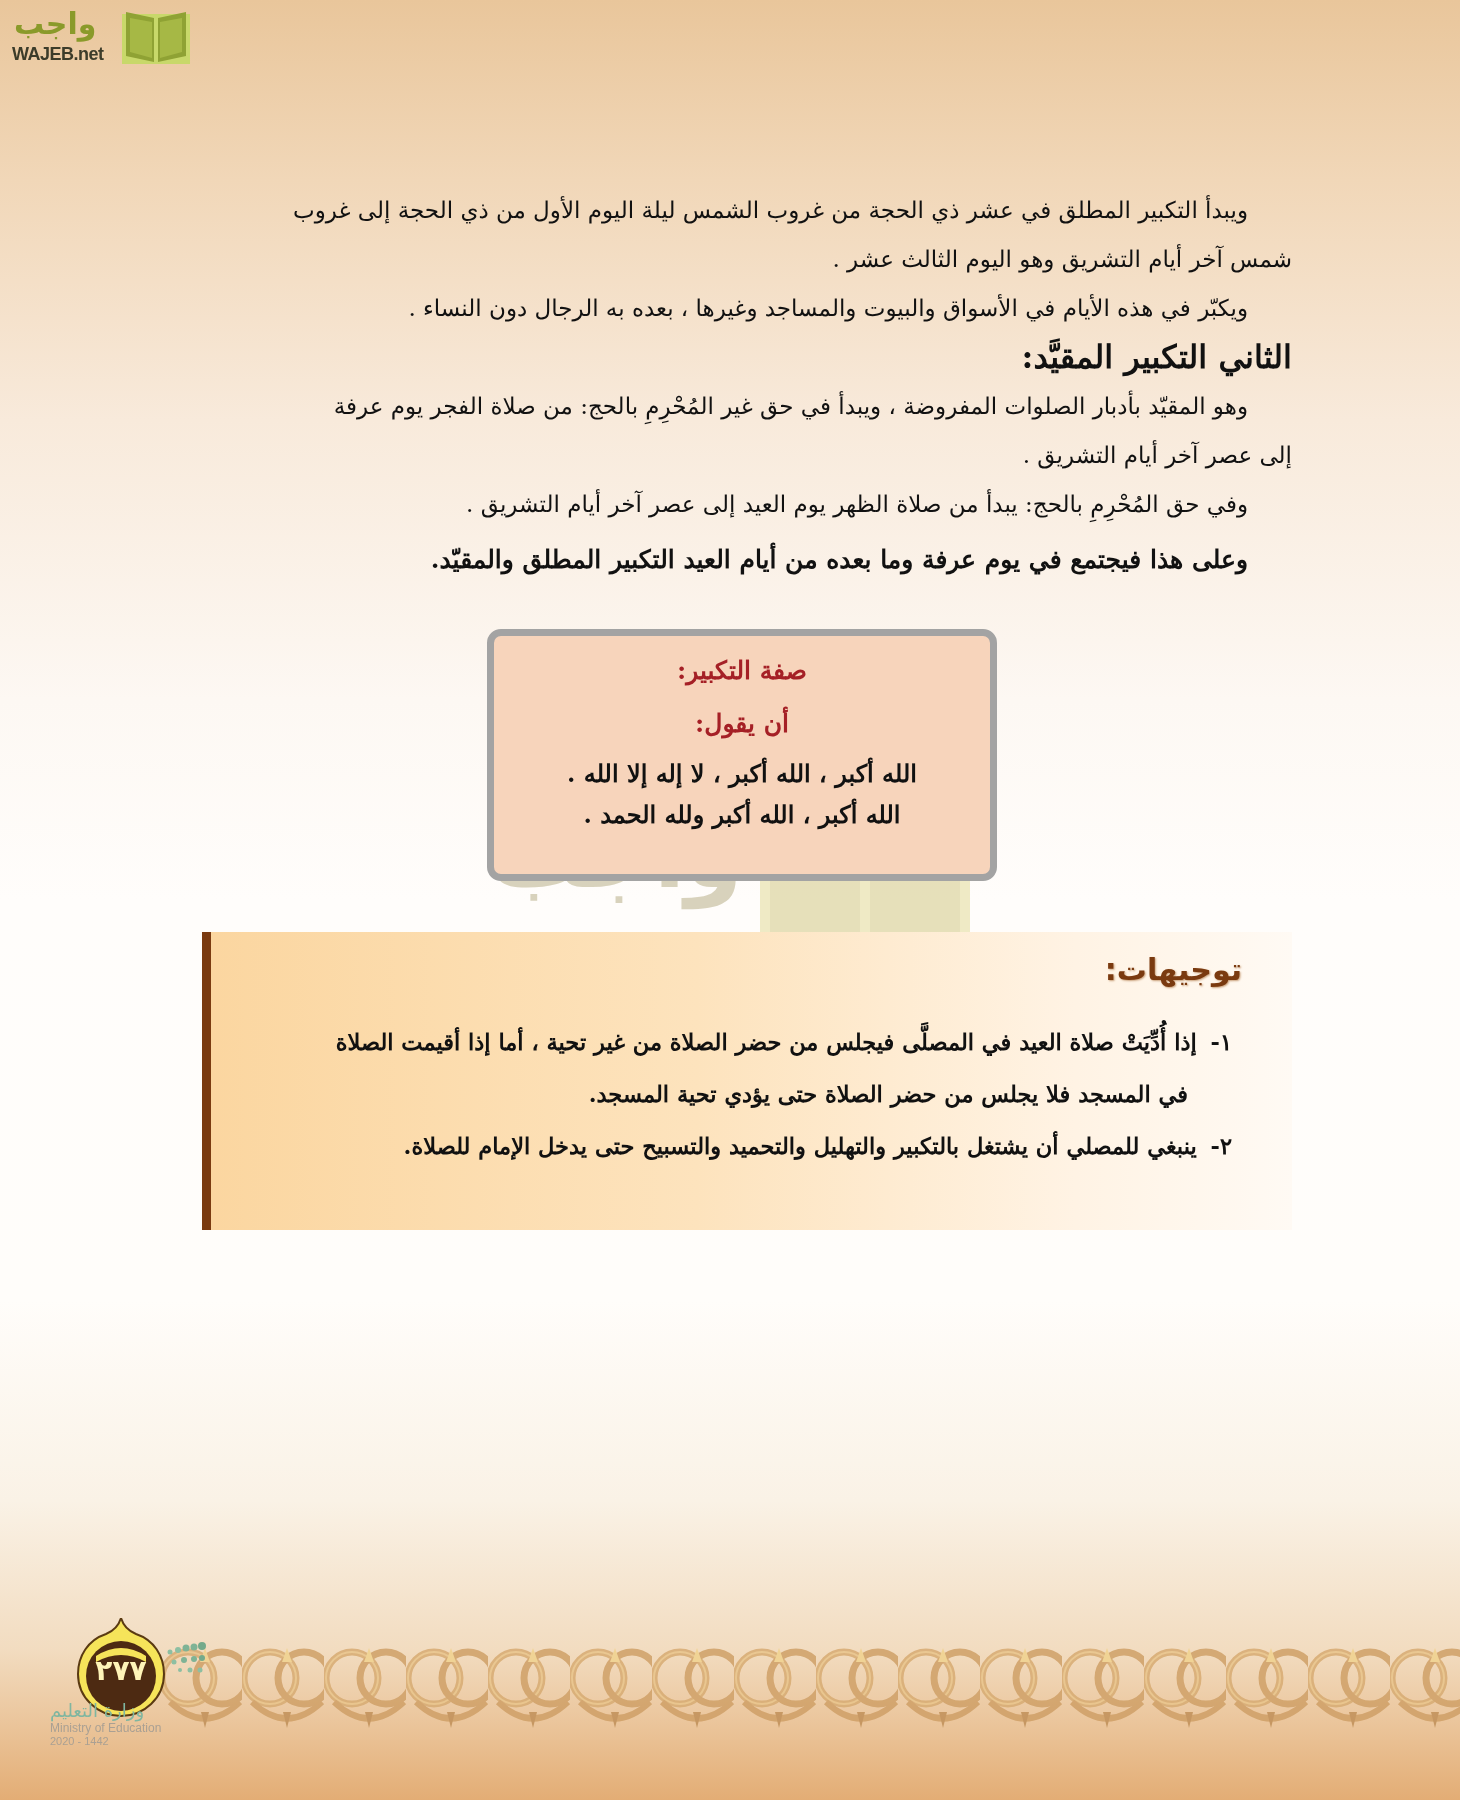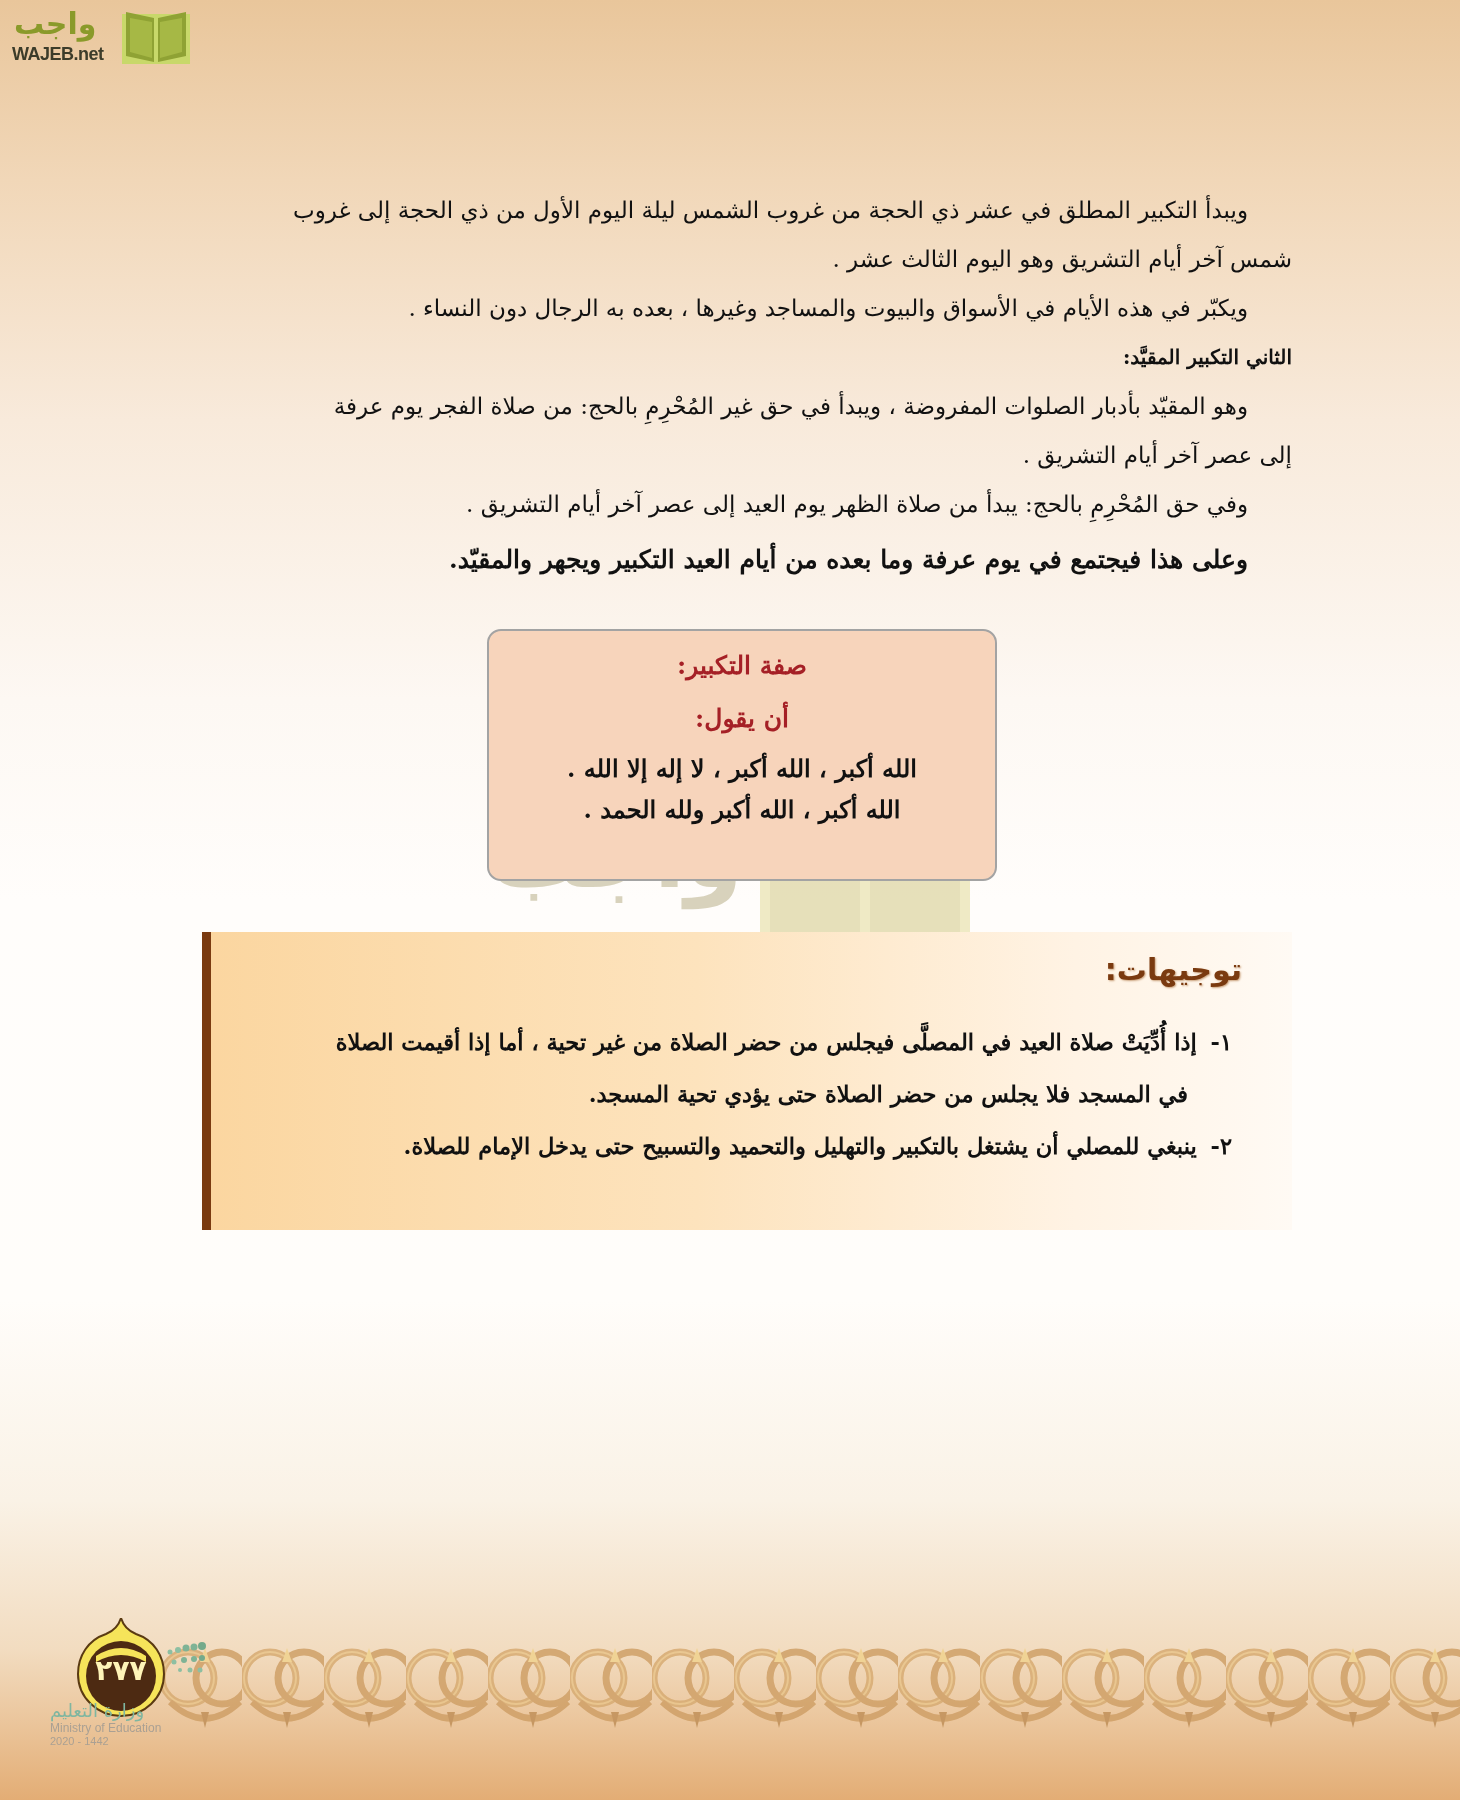--- a/index.html
+++ b/index.html
@@ -11,26 +11,26 @@
   }
   .logo { position: absolute; left: 10px; top: 6px; width: 180px; height: 62px; }
   .logo-text-ar { position: absolute; left: 4px; top: 0px; font-family: "DejaVu Sans", sans-serif; font-weight: bold; font-size: 30px; color: #8a9a2a; direction: rtl; }
   .logo-text-en { position: absolute; left: 2px; top: 38px; font-family: "Liberation Sans", sans-serif; font-weight: bold; font-size: 18px; color: #3c3c2a; letter-spacing: -0.5px; }
   .logo-text-en small { font-size: 18px; }
   .logo-book { position: absolute; left: 108px; top: 2px; width: 76px; height: 58px; }
 
   .text-block { position: absolute; left: 200px; width: 1092px; direction: rtl; text-align: justify; }
   .para { font-size: 23px; line-height: 49px; margin: 0; }
   .indent { padding-right: 44px; }
-  .heading { font-weight: bold; font-size: 20px; }
+  .heading { font-weight: bold; font-size: 32px; }
   .bold-line { font-weight: bold; font-size: 25px; padding-right: 44px; }
 
   .takbir-box {
     position: absolute; left: 487px; top: 629px; width: 510px; height: 252px;
-    background: #f7d4bb; border: 2px solid #a3a3a3; border-radius: 14px; box-sizing: border-box;
+    background: #f7d4bb; border: 7px solid #a3a3a3; border-radius: 14px; box-sizing: border-box;
     direction: rtl; text-align: center;
   }
   .takbir-title { color: #a52026; font-weight: bold; font-size: 25px; margin-top: 20px; }
   .takbir-sub { color: #a52026; font-weight: bold; font-size: 25px; margin-top: 24px; }
   .takbir-line { font-weight: bold; font-size: 24px; margin-top: 21px; }
 
   .watermark { position: absolute; left: 490px; top: 810px; width: 490px; height: 170px; pointer-events: none; opacity: 0.55; }
   .wm-ar { position: absolute; left: 0; top: 0; font-family: "DejaVu Sans", sans-serif; font-weight: bold; font-size: 92px; color: #b9b08a; direction: rtl; line-height: 1; }
   .wm-en { position: absolute; left: 0; top: 118px; font-family: "Liberation Sans", sans-serif; font-weight: bold; font-size: 44px; color: #a9a07b; }
   .wm-book { position: absolute; left: 260px; top: 0; width: 230px; height: 170px; }
@@ -75,21 +75,21 @@
     <span>ويبدأ التكبير المطلق في عشر ذي الحجة من غروب الشمس ليلة اليوم الأول من ذي الحجة إلى غروب</span><br>
     <span style="margin-right:-44px;display:inline-block;">شمس آخر أيام التشريق وهو اليوم الثالث عشر .</span>
   </p>
   <p class="para indent">ويكبّر في هذه الأيام في الأسواق والبيوت والمساجد وغيرها ، بعده به الرجال دون النساء .</p>
   <p class="para heading">الثاني التكبير المقيَّد:</p>
   <p class="para indent">
     <span>وهو المقيّد بأدبار الصلوات المفروضة ، ويبدأ في حق غير المُحْرِمِ بالحج: من صلاة الفجر يوم عرفة</span><br>
     <span style="margin-right:-44px;display:inline-block;">إلى عصر آخر أيام التشريق .</span>
   </p>
   <p class="para indent">وفي حق المُحْرِمِ بالحج: يبدأ من صلاة الظهر يوم العيد إلى عصر آخر أيام التشريق .</p>
-  <p class="para bold-line" style="margin-top:6px;">وعلى هذا فيجتمع في يوم عرفة وما بعده من أيام العيد التكبير ويجهر والمقيّد.</p>
+  <p class="para bold-line" style="margin-top:6px;">وعلى هذا فيجتمع في يوم عرفة وما بعده من أيام العيد التكبير المطلق والمقيّد.</p>
 </div>
 
 <div class="watermark">
   <svg class="wm-book" viewBox="0 0 230 170">
     <rect x="10" y="20" width="210" height="150" fill="#e3dc9a"></rect>
     <path d="M20 10 L110 30 L110 165 L20 145 Z" fill="#d3c986"></path>
     <path d="M210 10 L120 30 L120 165 L210 145 Z" fill="#d3c986"></path>
   </svg>
   <div class="wm-ar">واجب</div>
   <div class="wm-en">WAJEB.net</div>

